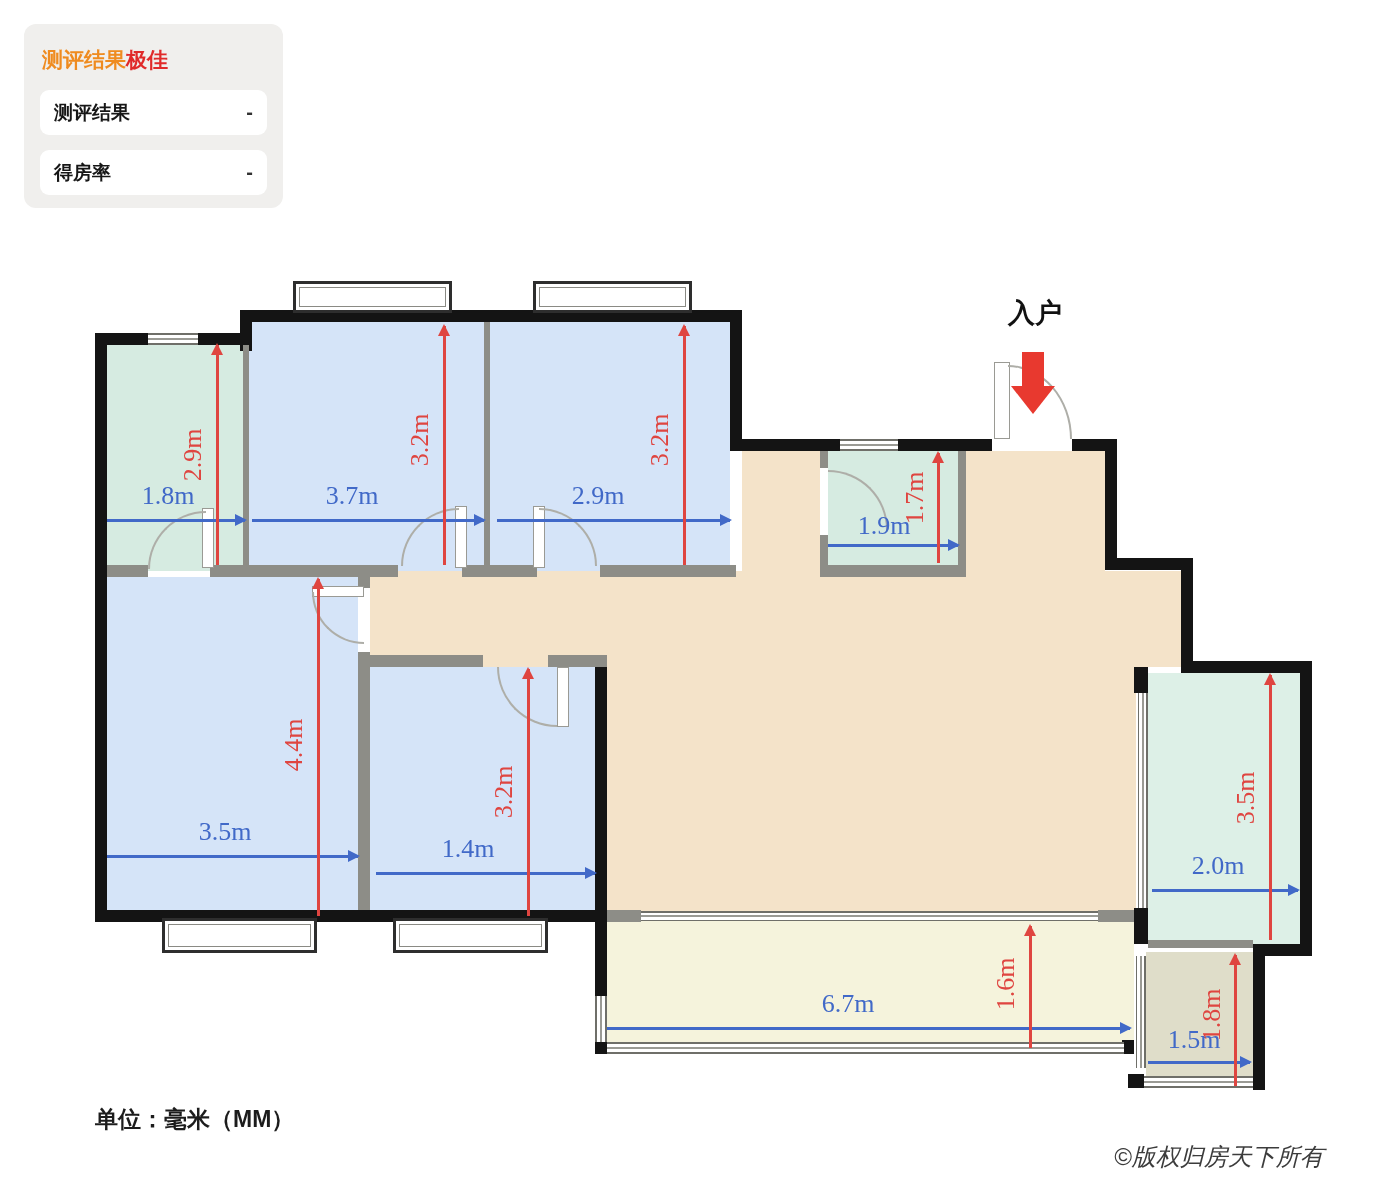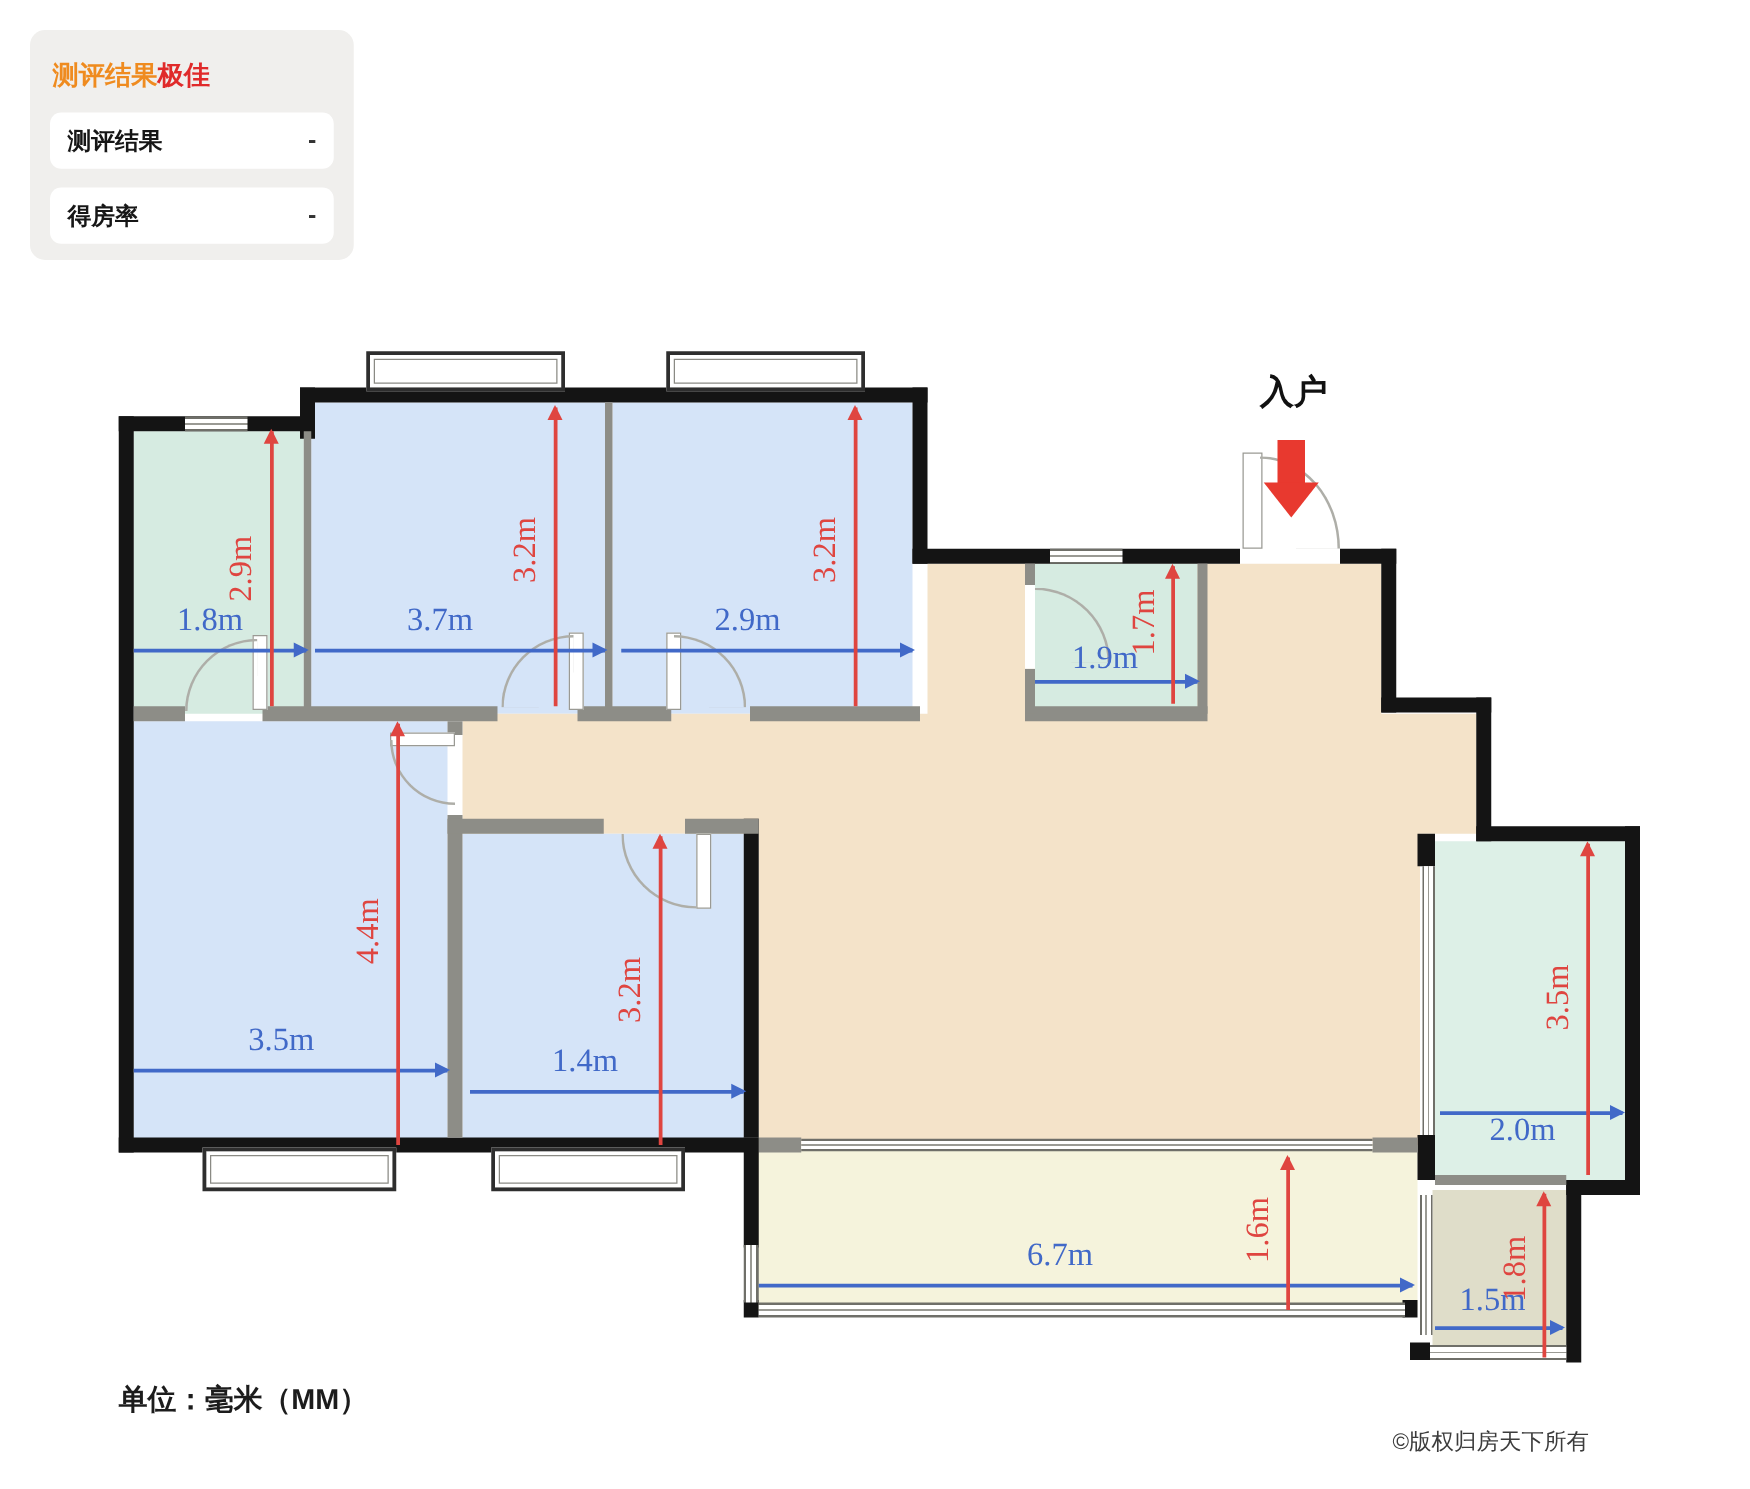--- a/index.html
+++ b/index.html
@@ -44,21 +44,21 @@
       transform:translate(-50%,-50%) rotate(-90deg);white-space:nowrap;}
   
   #entry-label{position:absolute;left:975px;top:295px;width:120px;text-align:center;
                font-size:27px;font-weight:bold;color:#111;}
   #entry-arrow-stem{position:absolute;left:1022px;top:352px;width:22px;height:36px;background:#e8392f;}
   #entry-arrow-head{position:absolute;left:1011px;top:386px;width:0;height:0;
       border-left:22px solid transparent;border-right:22px solid transparent;border-top:28px solid #e8392f;}
   
   #unit{left:95px;top:1104px;font-size:23px;font-weight:600;color:#1c1c1c;}
   #disclaimer{left:95px;top:1143px;font-size:23px;font-weight:600;color:#1c1c1c;}
-  #copyright{left:1114px;top:1141px;font-size:18px;color:#3c3c3c;}
+  #copyright{left:1114px;top:1141px;font-size:24px;color:#3c3c3c;font-style:italic;}
 </style>
 </head>
 <body>
 
 <div id="page">
 
   <div class="abs" id="card">
     <div class="hrow">
       <span class="t1">测评结果</span>
       <span class="t2">极佳</span>
@@ -187,21 +187,21 @@
     <span class="dl" style="left:352px;top:496px;">3.7m</span>
     <span class="dr" style="left:420px;top:440px;">3.2m</span>
     <span class="dl" style="left:598px;top:496px;">2.9m</span>
     <span class="dr" style="left:660px;top:440px;">3.2m</span>
     <span class="dl" style="left:884px;top:526px;">1.9m</span>
     <span class="dr" style="left:915px;top:498px;">1.7m</span>
     <span class="dl" style="left:225px;top:832px;">3.5m</span>
     <span class="dr" style="left:294px;top:745px;">4.4m</span>
     <span class="dl" style="left:468px;top:849px;">1.4m</span>
     <span class="dr" style="left:504px;top:792px;">3.2m</span>
-    <span class="dl" style="left:1218px;top:866px;margin-top:38px;">2.0m</span>
+    <span class="dl" style="left:1218px;top:866px;">2.0m</span>
     <span class="dr" style="left:1246px;top:798px;">3.5m</span>
     <span class="dl" style="left:848px;top:1004px;">6.7m</span>
     <span class="dr" style="left:1006px;top:984px;">1.6m</span>
     <span class="dl" style="left:1194px;top:1040px;">1.5m</span>
     <span class="dr" style="left:1212px;top:1015px;">1.8m</span>
   </div>
 
   <div class="abs" id="unit">单位：毫米（MM）</div>
   <div class="abs" id="copyright">©版权归房天下所有</div>
 

